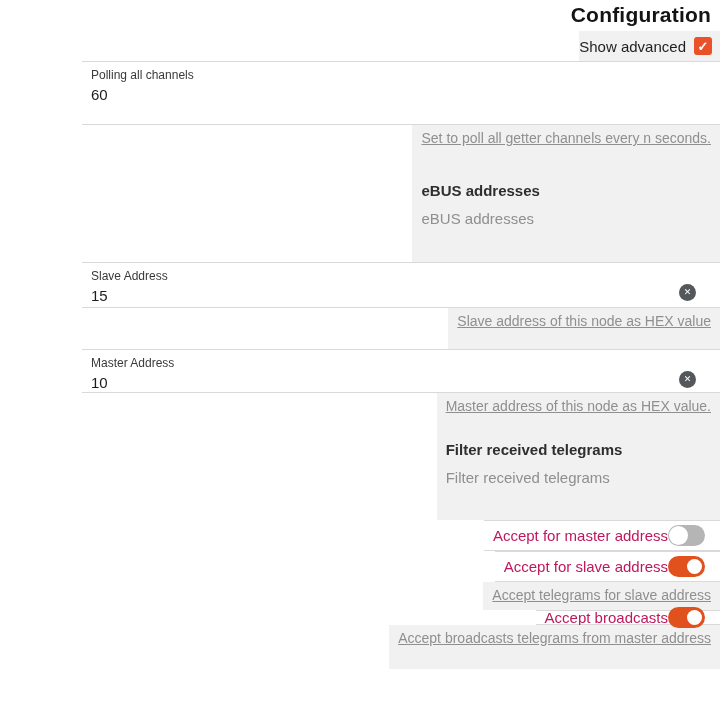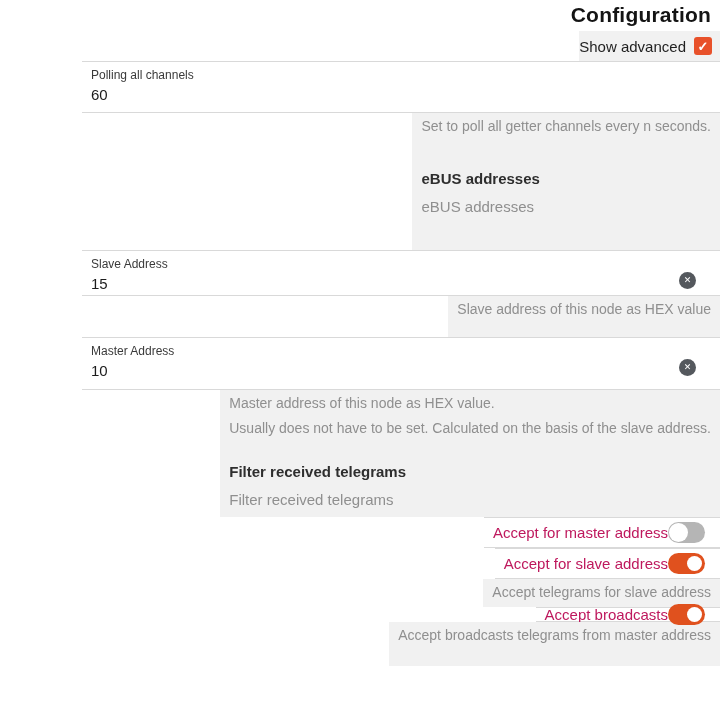--- a/index.html
+++ b/index.html
@@ -12,21 +12,21 @@
     overflow: hidden;
   }
   .page { width: 720px; height: 725px; display: flex; flex-direction: column; align-items: flex-end; }
 
   
   .header { height: 31px; background: #ffffff; padding: 3px 9px 0 9px; }
   .title { font-size: 21px; font-weight: 700; color: #141414; letter-spacing: .2px; }
 
   
   .band { background: #f1f1f1; padding: 6px 9px; }
-  .help { font-size: 14px; color: #8f8f8f; line-height: 15px; }
+  .help { font-size: 14px; color: #8f8f8f; line-height: 15px; text-decoration: underline; }
   .section-heading { font-size: 15px; font-weight: 700; color: #2e2e2e; }
   .section-sub { font-size: 15px; color: #8f8f8f; }
 
   
   .band-advanced {
     height: 30px; background: #f1f1f1;
     display: flex; align-items: center; justify-content: flex-end;
     padding-right: 8px; gap: 8px;
   }
   .adv-label { font-size: 15px; color: #1f1f1f; }
@@ -52,25 +52,25 @@
   }
   .clear-btn {
     position: absolute; right: 24px; top: 21px;
     width: 17px; height: 17px; border-radius: 50%;
     background: #54585d; color: #ffffff;
     display: flex; align-items: center; justify-content: center;
     font-size: 9px; line-height: 1; cursor: pointer;
   }
 
   
-  .h-polling { height: 52px; }
+  .h-polling { height: 64px; }
   .h-band-b  { height: 137px; }
   .h-slave   { height: 46px; }
   .h-band-c  { height: 41px; }
-  .h-master  { height: 53px; }
+  .h-master  { height: 44px; }
   .h-band-d  { height: 127px; }
   .h-band-e  { height: 40px; }
   .h-band-f  { height: 28px; }
   .h-band-g  { height: 44px; }
 
   .band-b .section-heading { margin-top: 36px; }
   .band-b .section-sub     { margin-top: 11px; }
   .band-d .help + .help    { margin-top: 10px; }
   .band-d .section-heading { margin-top: 27px; }
   .band-d .section-sub     { margin-top: 11px; }
@@ -137,21 +137,20 @@
   <div class="field-row h-master">
     <div class="field-label">Master Address</div>
     <input class="field-input" type="text" value="10" style="">
     <span class="clear-btn">
       <span>✕</span>
     </span>
   </div>
 
   <div class="band band-d h-band-d">
     <div class="help">Master address of this node as HEX value.</div>
-    <div class="help">Usually does not have to be set. Calculated on the basis of the slave address.</div>
     <div class="section-heading">Filter received telegrams</div>
     <div class="section-sub">Filter received telegrams</div>
   </div>
 
   <div class="toggle-row h-trow">
     <span class="toggle-label">Accept for master address</span>
     <span class="switch off">
         <span class="knob"></span>
       </span>
   </div>

